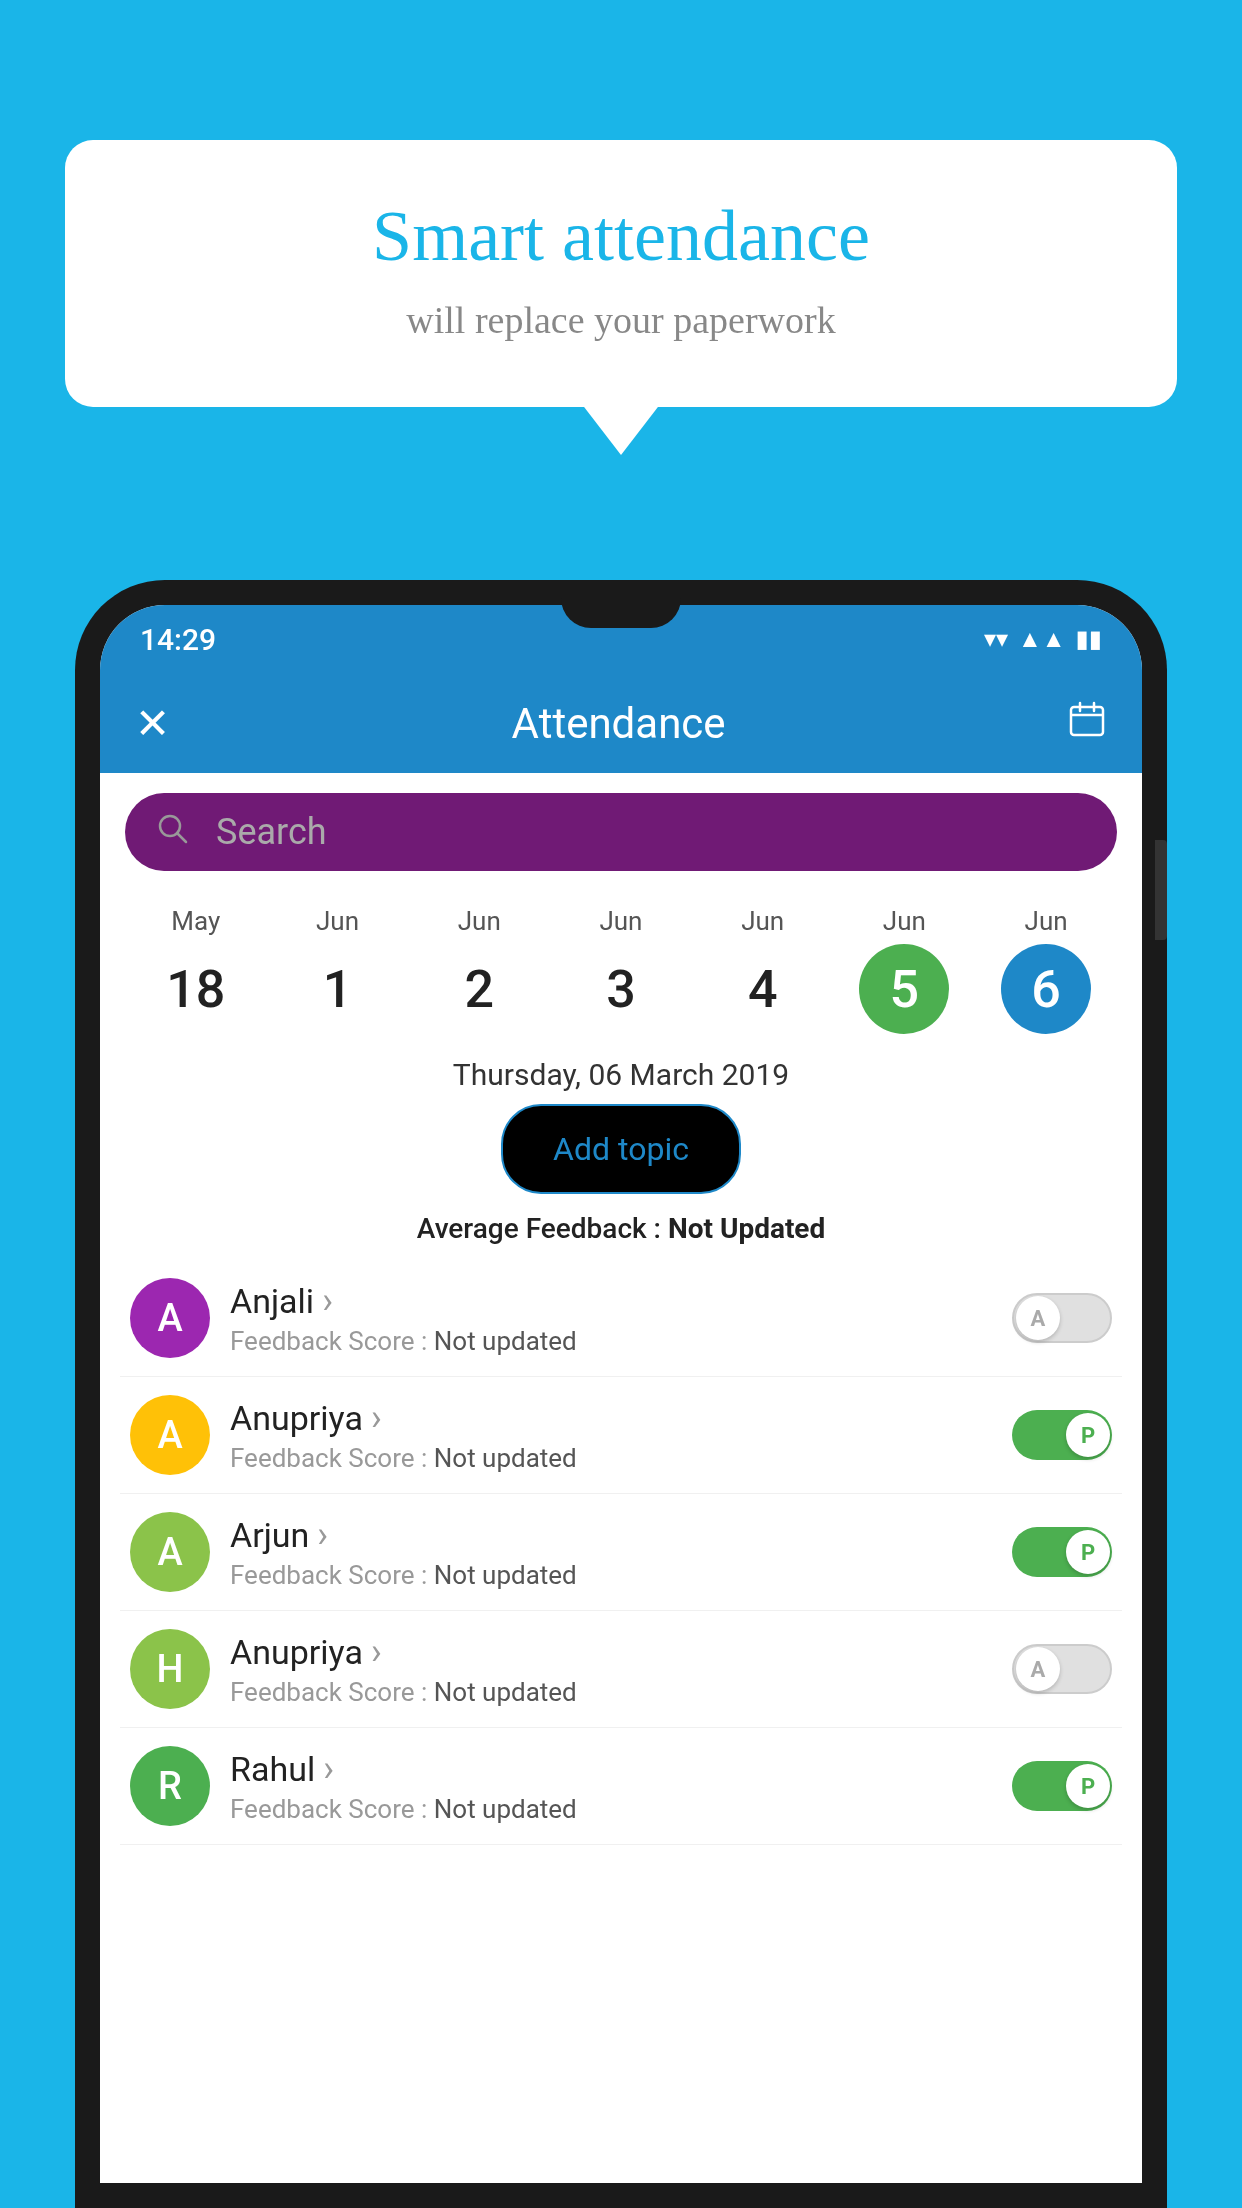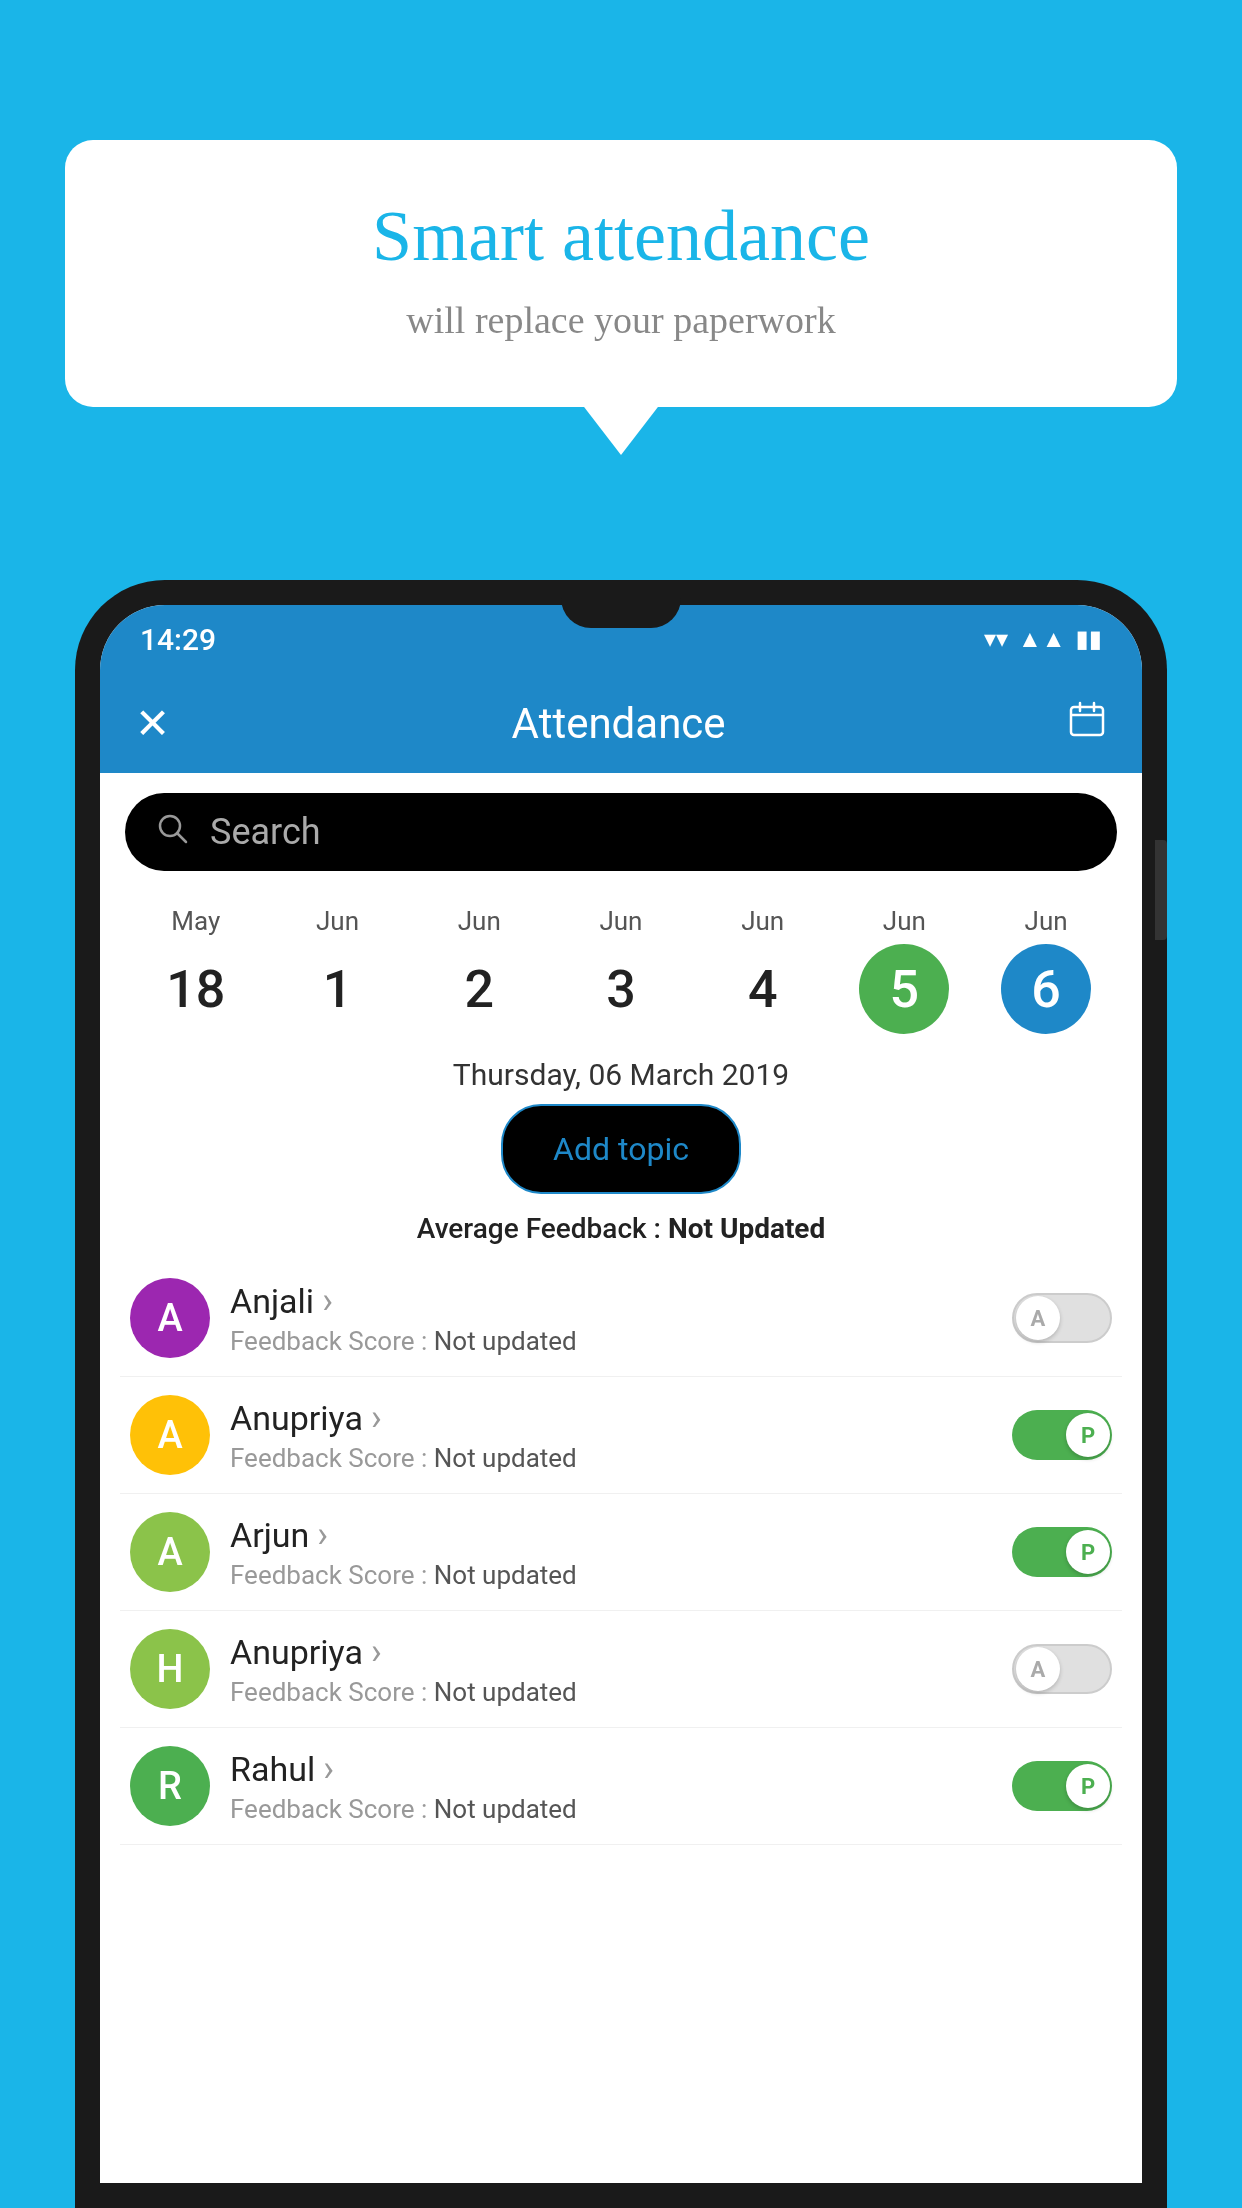--- a/index.html
+++ b/index.html
@@ -140,27 +140,27 @@
       font-weight: 400;
     }
 
     .header-calendar {
       color: white;
       font-size: 36px;
     }
 
     
     .search-bar {
-      background: #000000;
+      background: #701a75;
       margin: 20px 25px;
       border-radius: 40px;
       display: flex;
       align-items: center;
       padding: 18px 30px;
-      gap: 21px;
+      gap: 27px;
     }
 
     .search-icon-svg {
       color: #999;
       font-size: 34px;
     }
 
     .search-input-text {
       font-size: 36px;
       color: #aaa;

